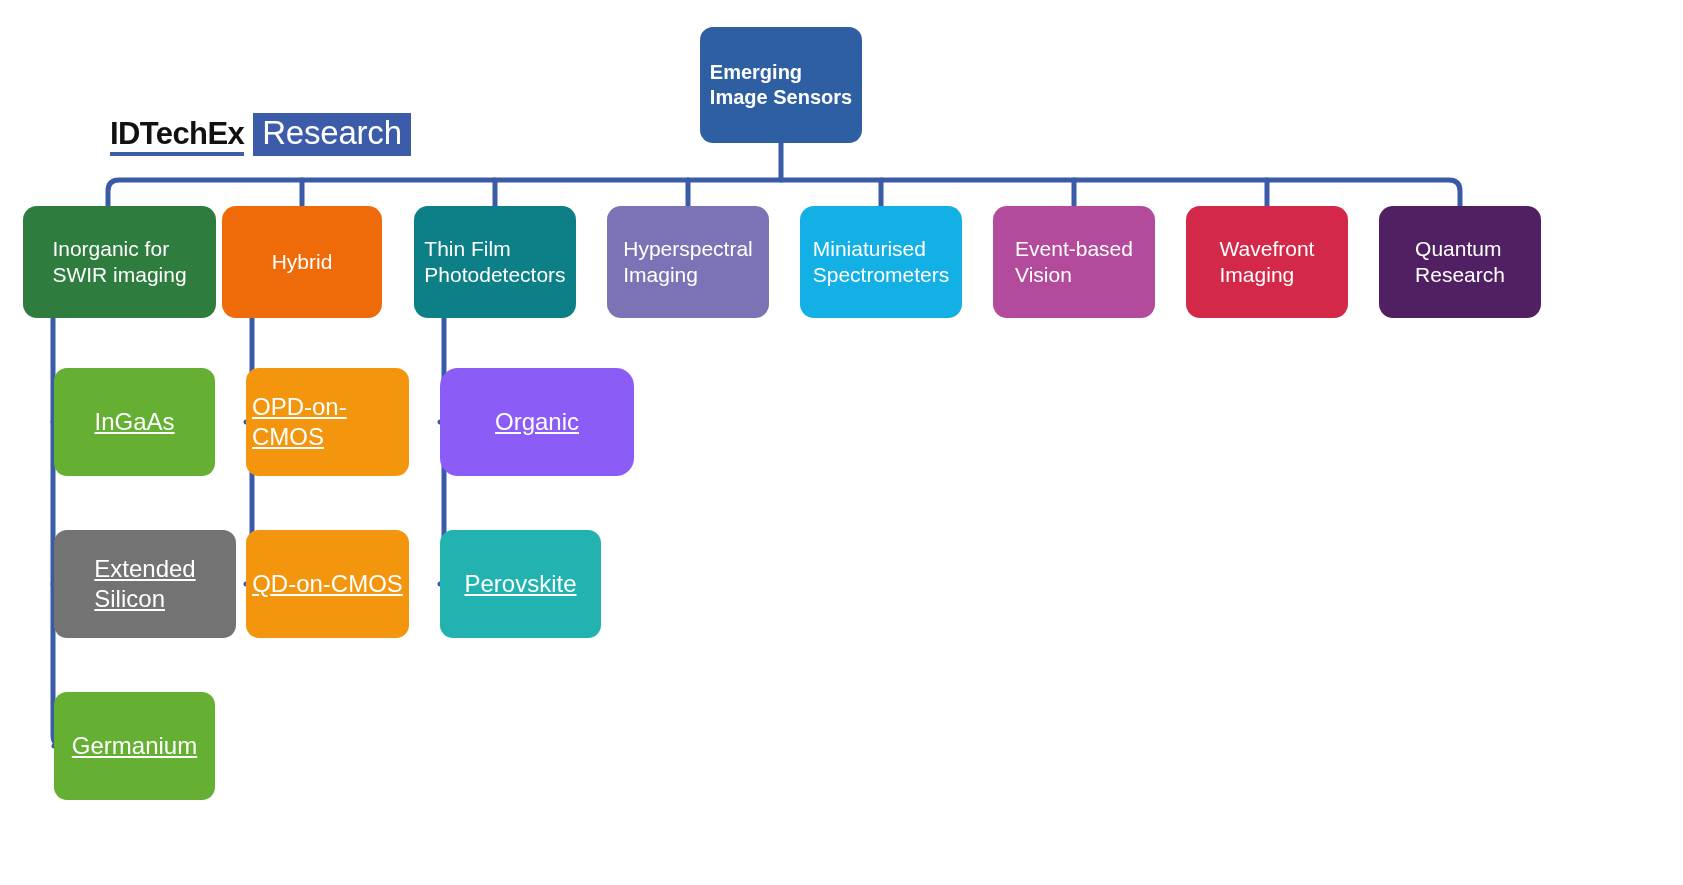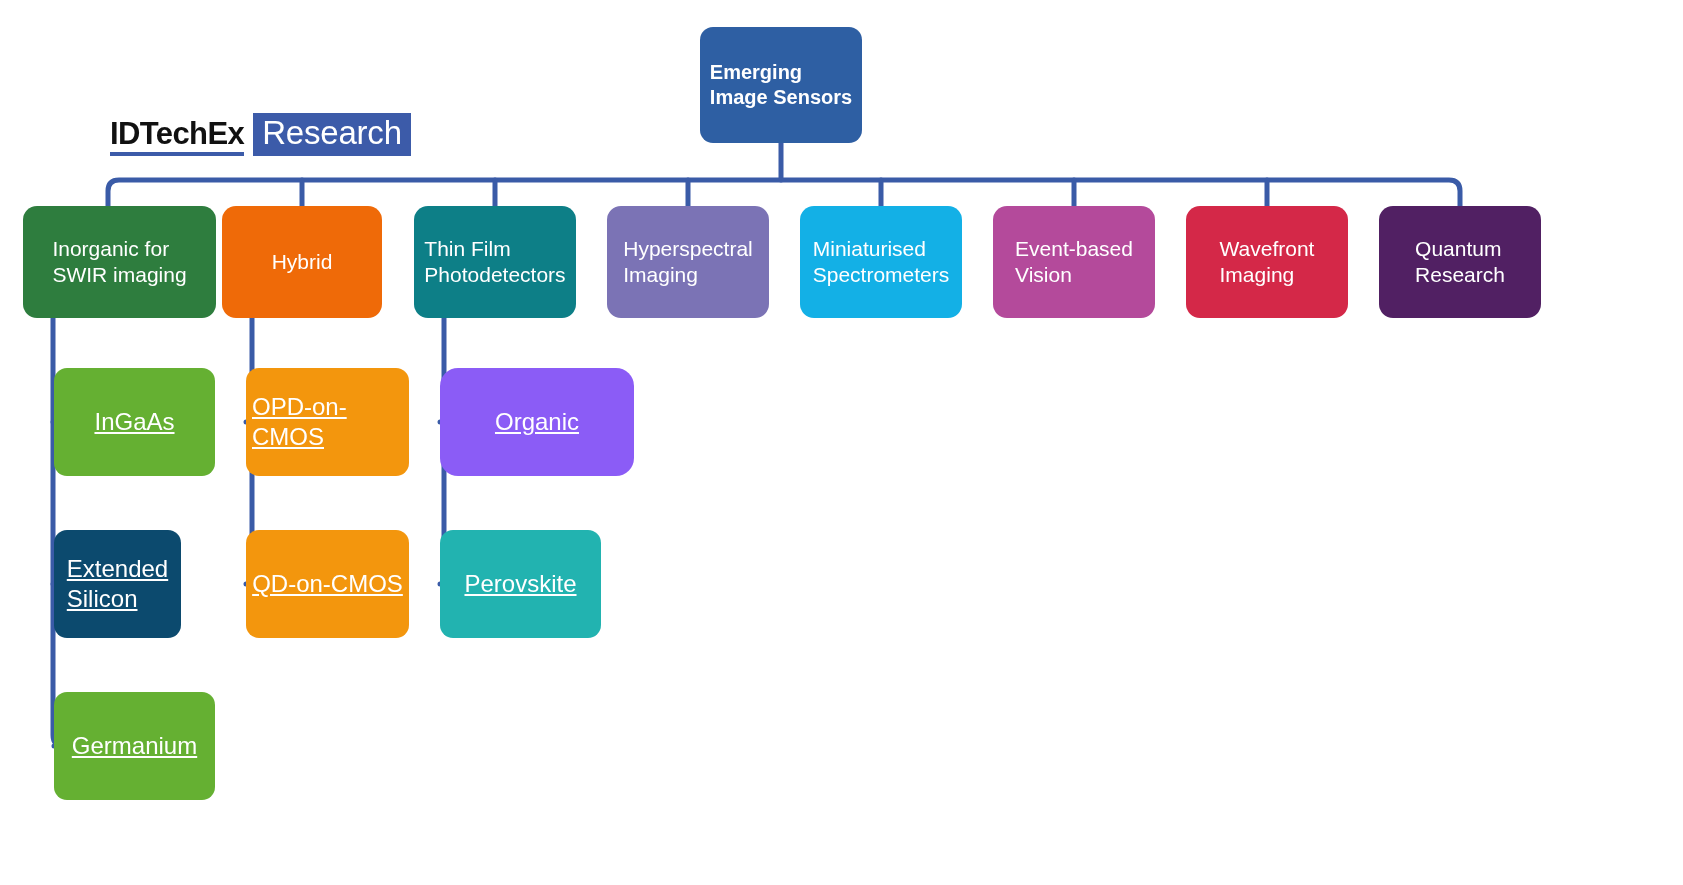--- a/index.html
+++ b/index.html
@@ -119,21 +119,21 @@
 Imaging</span></div>
     <div class="node level1" style="left: 800px; top: 206px; width: 162px; height: 112px; background: rgb(19, 176, 230);"><span>Miniaturised
 Spectrometers</span></div>
     <div class="node level1" style="left: 993px; top: 206px; width: 162px; height: 112px; background: rgb(180, 74, 155);"><span>Event-based
 Vision</span></div>
     <div class="node level1" style="left: 1186px; top: 206px; width: 162px; height: 112px; background: rgb(212, 40, 72);"><span>Wavefront
 Imaging</span></div>
     <div class="node level1" style="left: 1379px; top: 206px; width: 162px; height: 112px; background: rgb(81, 32, 99);"><span>Quantum
 Research</span></div>
     <div class="node level2" style="left: 54px; top: 368px; width: 161px; height: 108px; background: rgb(101, 176, 50);"><span>InGaAs</span></div>
-    <div class="node level2" style="left: 54px; top: 530px; width: 127px; height: 108px; background: #0c4a6e;"><span>Extended
+    <div class="node level2" style="left: 54px; top: 530px; width: 182px; height: 108px; background: #737373;"><span>Extended
 Silicon</span></div>
     <div class="node level2" style="left: 54px; top: 692px; width: 161px; height: 108px; background: rgb(101, 176, 50);"><span>Germanium</span></div>
     <div class="node level2" style="left: 246px; top: 368px; width: 163px; height: 108px; background: rgb(243, 150, 13);"><span>OPD-on-CMOS</span></div>
     <div class="node level2" style="left: 246px; top: 530px; width: 163px; height: 108px; background: rgb(243, 150, 13);"><span>QD-on-CMOS</span></div>
     <div class="node level2" style="left: 440px; top: 368px; width: 194px; height: 108px; background: #8b5cf6; border-radius: 18px;"><span>Organic</span></div>
     <div class="node level2" style="left: 440px; top: 530px; width: 161px; height: 108px; background: rgb(34, 179, 176);"><span>Perovskite</span></div>
     <div class="node root" style="left: 700px; top: 27px; width: 162px; height: 116px; background: rgb(46, 95, 163);"><span>Emerging
 Image Sensors</span></div>
   </div>
 

